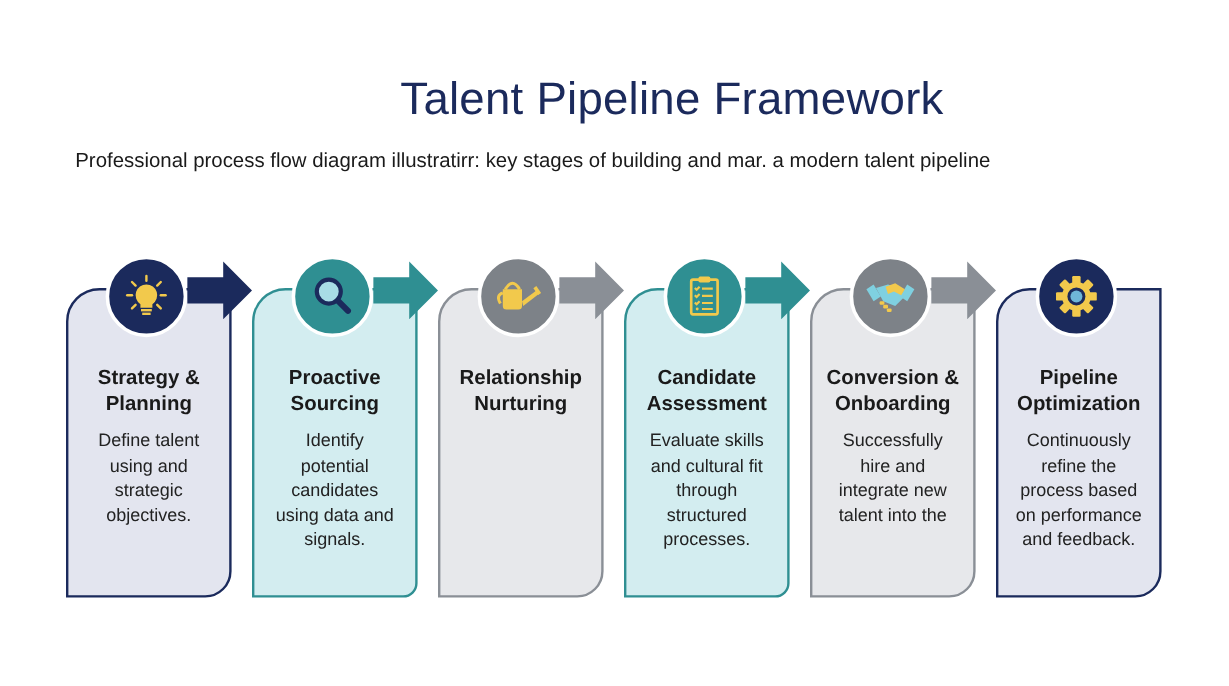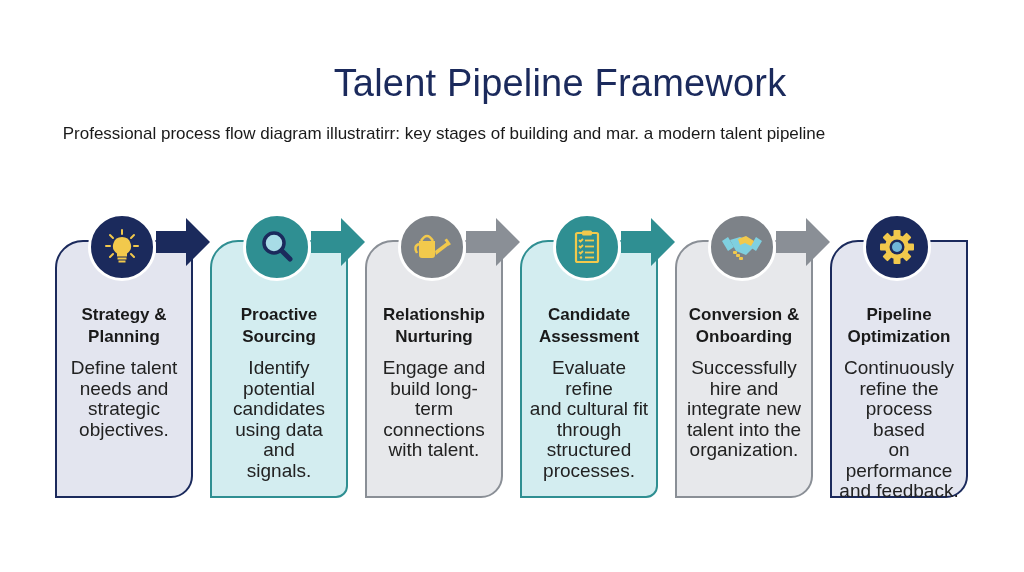--- a/index.html
+++ b/index.html
@@ -22,21 +22,21 @@
   .card.navy { border-color:#1b2a5c; background:#e3e5ef; }
   .card.teal { border-color:#2f8f92; background:#d3edf0; border-radius:28px 0 12px 0;padding-left:46px; }
   .card.gray { border-color:#8a8f96; background:#e7e8eb; }
   .card.last { border-radius:28px 0 22px 0;padding-left:32px; }
   .card-title {
     position:absolute; top:62px; left:0; width:100%; text-align:center;
     font-size:17px; font-weight:bold; color:#1a1a1a; line-height:22px;
   }
   .card-desc {
     position:absolute; top:116px; left:6px; right:6px; text-align:center;
-    font-size:19px; color:#222; line-height:20.5px;
+    font-size:15px; color:#222; line-height:20.5px;
   }
   .circle {
     position:absolute; top:213px; width:62px; height:62px; border-radius:50%;
     border:3px solid #ffffff; display:flex; align-items:center; justify-content:center;
   }
   .circle.navy { background:#1b2a5c; }
   .circle.teal { background:#2f8f92; }
   .circle.gray { background:#7d8288; }
   .arrow { position:absolute; top:216px; width:54px; height:52px; }
 </style>
@@ -46,21 +46,21 @@
 <div class="title">Talent Pipeline Framework</div>
 <div class="subtitle">Professional process flow diagram illustratirr: key stages of building and mar. a modern talent pipeline</div>
 
 <div class="card navy" style="left:55px;">
   <div class="card-title">
     <div>Strategy &amp;</div>
     <div>Planning</div>
   </div>
   <div class="card-desc">
     <div>Define talent</div>
-    <div>needs and</div>
+    <div>using and</div>
     <div>strategic</div>
     <div>objectives.</div>
   </div>
 </div>
 <div class="circle navy" style="left:88px;">
   <svg width="40" height="40" viewBox="0 0 40 40">
     <g stroke="#f2c94c" stroke-width="2" stroke-linecap="round">
       <line x1="20" y1="3" x2="20" y2="7"></line>
         <line x1="8" y1="8" x2="11" y2="11"></line>
         <line x1="32" y1="8" x2="29" y2="11"></line>
@@ -99,47 +99,41 @@
 </div>
 <svg class="arrow" style="left:311px;" viewBox="0 0 54 52">
   <polygon points="0,15 30,15 30,2 54,26 30,50 30,37 0,37" fill="#2f8f92"></polygon>
 </svg>
 
 <div class="card gray" style="left:365px;">
   <div class="card-title">
     <div>Relationship</div>
     <div>Nurturing</div>
   </div>
-  <div class="card-desc">
-    <div>Engage and</div>
-    <div>build long-term</div>
-    <div>connections</div>
-    <div>with talent.</div>
-  </div>
 </div>
 <div class="circle gray" style="left:398px;">
   <svg width="42" height="40" viewBox="0 0 42 40">
     <path d="M8 14 h16 v14 a3 3 0 0 1 -3 3 h-10 a3 3 0 0 1 -3 -3z" fill="#f2c94c"></path>
     <path d="M10 14 q6 -10 12 0" fill="none" stroke="#f2c94c" stroke-width="2.5"></path>
     <path d="M8 17 q-6 2 -2 9" fill="none" stroke="#f2c94c" stroke-width="2.5"></path>
     <polygon points="24,24 36,15 38,18 25,28" fill="#f2c94c"></polygon>
     <rect x="35" y="12" width="3" height="7" transform="rotate(-35 36 15)" fill="#f2c94c"></rect>
   </svg>
 </div>
 <svg class="arrow" style="left:466px;" viewBox="0 0 54 52">
   <polygon points="0,15 30,15 30,2 54,26 30,50 30,37 0,37" fill="#8a8f96"></polygon>
 </svg>
 
 <div class="card teal" style="left:520px;">
   <div class="card-title">
     <div>Candidate</div>
     <div>Assessment</div>
   </div>
   <div class="card-desc">
-    <div>Evaluate refine</div>
+    <div>Evaluate skills</div>
     <div>and cultural fit</div>
     <div>through</div>
     <div>structured</div>
     <div>processes.</div>
   </div>
 </div>
 <div class="circle teal" style="left:553px;">
   <svg width="40" height="40" viewBox="0 0 40 40">
     <rect x="9" y="6" width="22" height="29" rx="1.5" fill="none" stroke="#f2c94c" stroke-width="2.2"></rect>
     <rect x="15" y="3.5" width="10" height="5" rx="1.5" fill="#f2c94c"></rect>
@@ -162,21 +156,20 @@
 <div class="card gray" style="left:675px;">
   <div class="card-title">
     <div>Conversion &amp;</div>
     <div>Onboarding</div>
   </div>
   <div class="card-desc">
     <div>Successfully</div>
     <div>hire and</div>
     <div>integrate new</div>
     <div>talent into the</div>
-    <div>organization.</div>
   </div>
 </div>
 <div class="circle gray" style="left:708px;">
   <svg width="44" height="40" viewBox="0 0 44 40">
     <polygon points="2,14 8,10 14,20 8,24" fill="#7fd0e0"></polygon>
     <polygon points="42,14 36,10 30,20 36,24" fill="#7fd0e0"></polygon>
     <path d="M10 13 l10 -3 l8 3 l6 7 l-8 8 l-10 -4z" fill="#7fd0e0"></path>
     <path d="M18 12 l8 -3 l8 5 l-3 5 l-6 -3 l-5 2z" fill="#f2c94c"></path>
     <g fill="#f2c94c">
         <rect x="13" y="24" width="4" height="3" rx="1"></rect>

